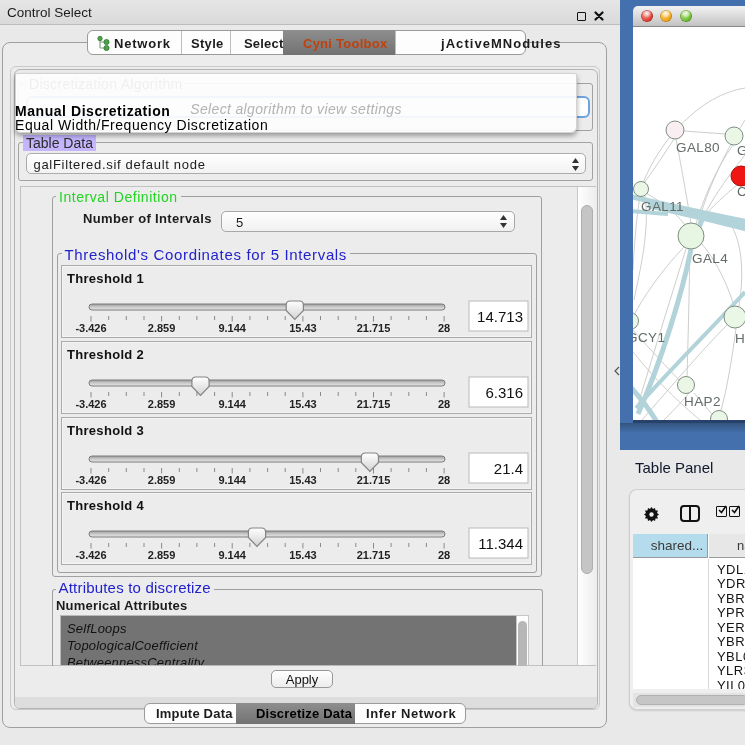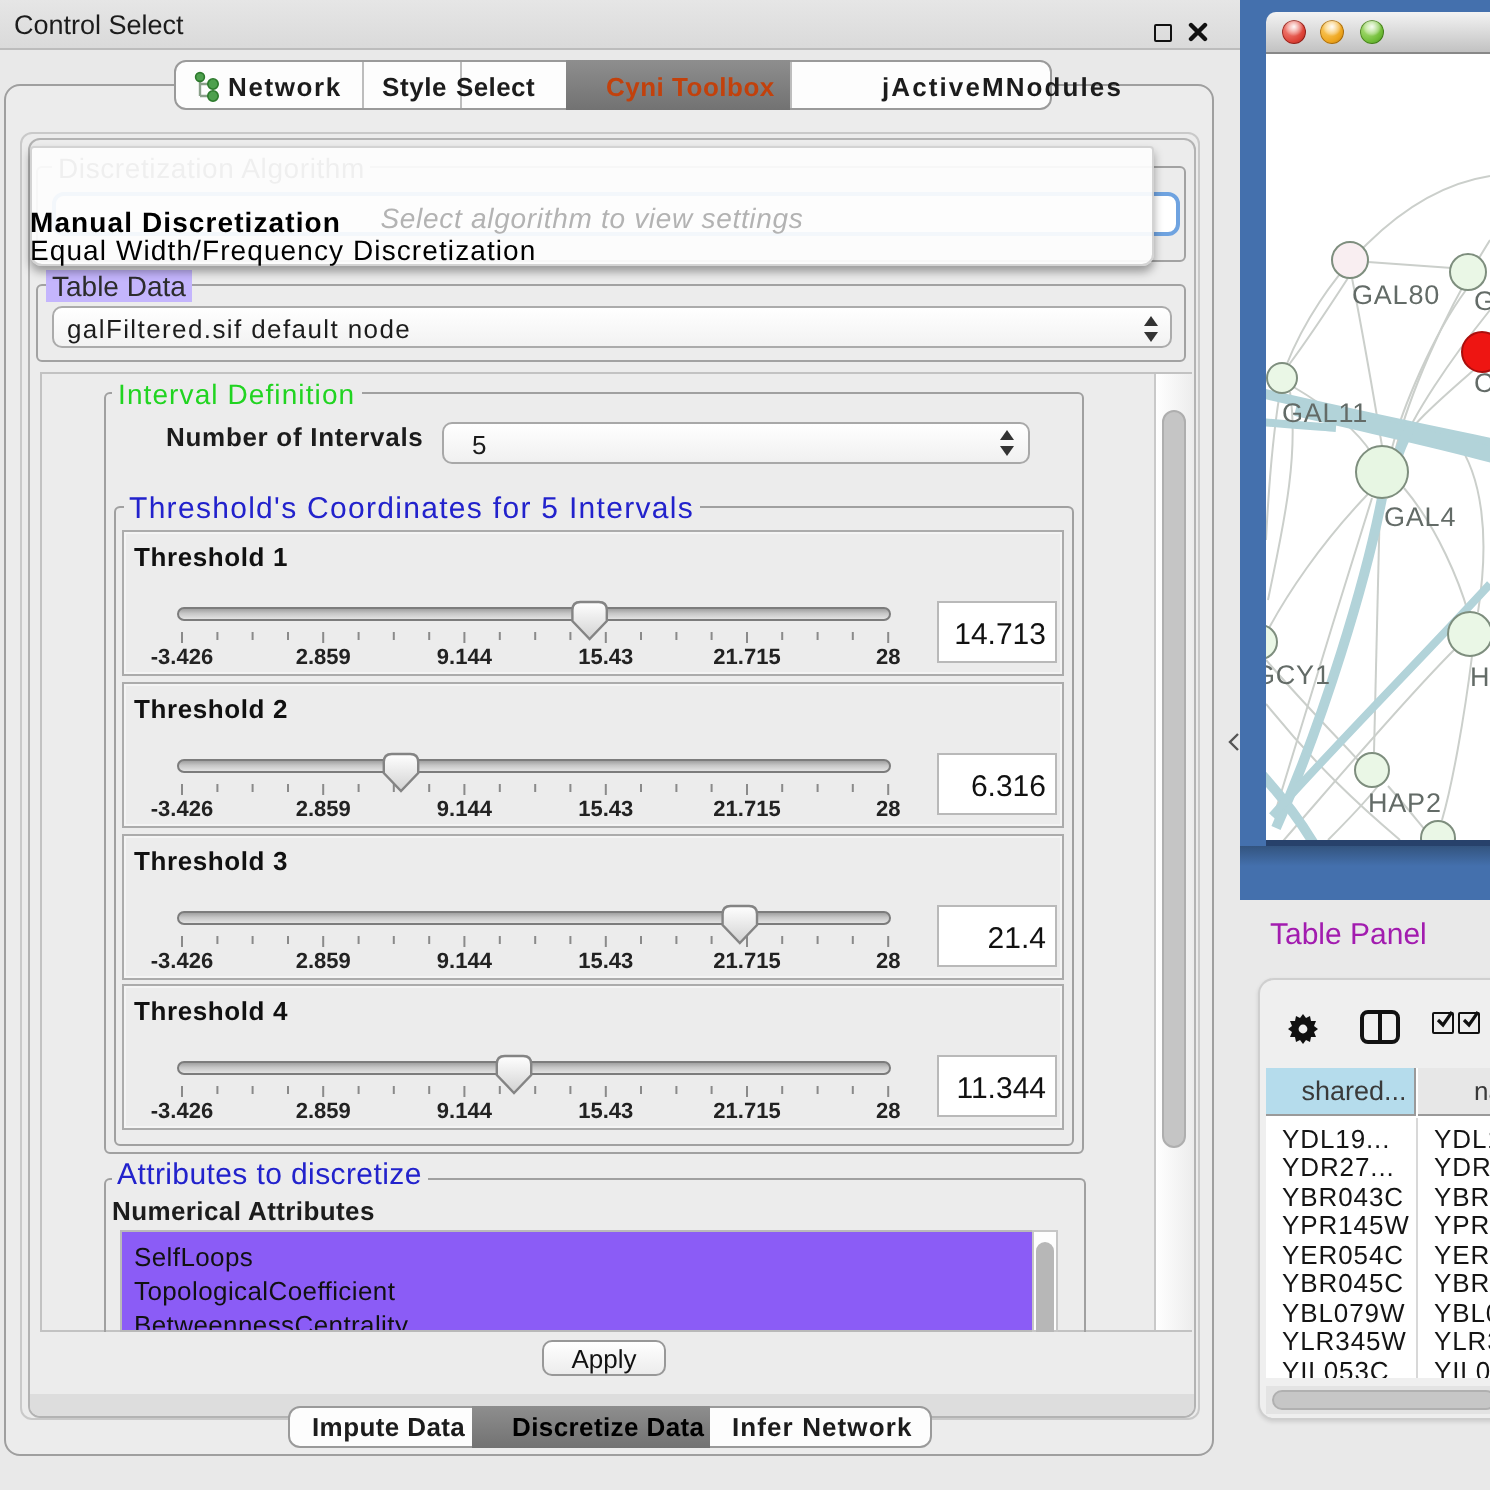--- a/index.html
+++ b/index.html
@@ -33,21 +33,21 @@
 <div class="abs" style="left:283px;top:30px;width:112px;height:25px;background:linear-gradient(#8e8e8e,#727272);"></div>
 <div class="abs" style="left:395px;top:31px;width:1px;height:23px;background:#bdbdbd;"></div>
 <svg class="abs" style="left:96px;top:34px;" width="15" height="17" viewBox="0 0 15 17">
   <path d="M4 5 L4 14 M4 8 L10 8 M4 14 L10 14" stroke="#8aa08a" stroke-width="1.2" fill="none"></path>
   <circle cx="4" cy="4.5" r="2.2" fill="#4ea04e" stroke="#2d7a2d" stroke-width="0.8"></circle>
   <circle cx="10.5" cy="8" r="2.6" fill="#4ea04e" stroke="#2d7a2d" stroke-width="0.8"></circle>
   <circle cx="10.5" cy="14" r="2.6" fill="#4ea04e" stroke="#2d7a2d" stroke-width="0.8"></circle>
 </svg>
 <div class="abs t13" style="left:114px;top:36px;font-weight:600;letter-spacing:0.8px;">Network</div>
 <div class="abs t13" style="left:191px;top:36px;font-weight:600;letter-spacing:0.3px;">Style</div>
-<div class="abs t13" style="left:228px;top:36px;font-weight:600;letter-spacing:0.2px;">Select</div>
+<div class="abs t13" style="left:244px;top:36px;font-weight:600;letter-spacing:0.2px;">Select</div>
 <div class="abs t13" style="left:303px;top:36px;font-weight:600;color:#c2410c;letter-spacing:0.25px;">Cyni Toolbox</div>
 <div class="abs t13" style="left:401px;top:36px;font-weight:600;letter-spacing:1.05px;padding-left:40px;">jActiveMNodules</div>
 
 <div class="abs" style="left:18px;top:83px;width:575px;height:48px;border:1px solid #a2a2a2;border-radius:3px;"></div>
 <div class="abs" style="left:26px;top:76px;background:#ececec;padding:0 3px;font-size:14px;letter-spacing:0.3px;color:#3c3c3c;">Discretization Algorithm</div>
 <div class="abs" style="left:26px;top:96px;width:564px;height:22px;background:#fff;border:2px solid #6fa3e0;border-radius:6px;"></div>
 
 <div class="abs" style="left:18px;top:142px;width:575px;height:39px;border:1px solid #a2a2a2;border-radius:3px;"></div>
 <div class="abs" style="left:23px;top:135px;background:#c4b5fd;padding:0 3px;font-size:14px;color:#2c2c2c;">Table Data</div>
 <div class="abs" style="left:26px;top:153px;width:560px;height:21px;background:linear-gradient(#ffffff,#f2f2f2);border:1px solid #ababab;border-radius:5px;"></div>
@@ -241,21 +241,21 @@
       <text x="383.1" y="67" text-anchor="middle" font-size="11" font-weight="bold" fill="#222">28</text>
     </g>
   <path d="M 187.4 45.5 L 187.4 40 Q 187.4 36 191.4 36 L 200.6 36 Q 204.6 36 204.6 40 L 204.6 45.5 L 196.0 54.5 Z" fill="url(#thm)" stroke="#848484" stroke-width="1.2"></path>
   <rect x="408" y="36" width="59" height="30" fill="#fff" stroke="#b9b9b9" stroke-width="1"></rect>
   <text x="462" y="57" text-anchor="end" font-size="15" fill="#111" font-family="Liberation Sans, sans-serif">11.344</text>
 </svg>
 
 <div class="abs" style="left:52px;top:589px;width:491px;height:77px;border:1px solid #a0a0a0;border-bottom:none;border-radius:3px 3px 0 0;"></div>
 <div class="abs" style="left:55.5px;top:579px;background:#ececec;padding:0 3px;font-size:15px;letter-spacing:0.2px;color:#2222cc;">Attributes to discretize</div>
 <div class="abs t13" style="left:56px;top:598px;font-weight:bold;letter-spacing:0.2px;">Numerical Attributes</div>
-<div class="abs" style="left:60px;top:615px;width:456px;height:51px;background:#8b5cf6;border:1px solid #b9b9b9;border-right:none;overflow:hidden;">
+<div class="abs" style="left:60px;top:615px;width:456px;height:51px;background:#737373;border:1px solid #b9b9b9;border-right:none;overflow:hidden;font-style:italic;">
   <div style="font-size:13px;color:#111;padding-left:6px;line-height:17px;padding-top:4px;letter-spacing:0.2px;">SelfLoops<br>TopologicalCoefficient<br>BetweennessCentrality</div>
 </div>
 <div class="abs" style="left:516px;top:615px;width:13px;height:51px;background:#fdfdfd;border:1px solid #c6c6c6;"></div>
 <div class="abs" style="left:518px;top:621px;width:9px;height:45px;background:#b7b7b7;border-radius:5px 5px 0 0;"></div>
 
 <div class="abs" style="left:271px;top:670px;width:62px;height:18px;background:linear-gradient(#ffffff,#ececec);border:1px solid #989898;border-radius:5px;font-size:13px;text-align:center;line-height:17px;color:#111;">Apply</div>
 
 <div class="abs" style="left:144px;top:703px;width:322px;height:21px;background:#fdfdfd;border:1px solid #9a9a9a;border-radius:6px;"></div>
 <div class="abs" style="left:236px;top:703px;width:119px;height:21px;background:linear-gradient(#8e8e8e,#727272);"></div>
 <div class="abs t13" style="left:156px;top:706px;font-weight:600;letter-spacing:0.2px;">Impute Data</div>
@@ -327,21 +327,21 @@
     <text x="737" y="196">C</text>
     <text x="641" y="211">GAL11</text>
     <text x="692" y="263">GAL4</text>
     <text x="627" y="342">GCY1</text>
     <text x="735" y="343">H</text>
     <text x="684" y="406">HAP2</text>
   </g>
 </svg>
 
 <div class="abs" style="left:620px;top:450px;width:125px;height:295px;background:#e9e9e9;"></div>
-<div class="abs" style="left:635px;top:459px;font-size:15px;color:#a21caf;text-align:right;">Table Panel</div>
+<div class="abs" style="left:635px;top:459px;font-size:15px;color:#0f172a;text-align:right;">Table Panel</div>
 <div class="abs" style="left:629px;top:489px;width:120px;height:221px;background:#efefef;border:1px solid #cfcfcf;border-right:none;border-radius:8px 0 0 8px;box-shadow:0 1px 2px rgba(0,0,0,0.12);"></div>
 
 <svg class="abs" style="left:644px;top:507px;" width="15" height="15" viewBox="0 0 15 15">
   <path fill="#111" d="M7.5 0 L9 2 L11 1 L11.5 3.5 L14 3.5 L13 6 L15 7.5 L13 9 L14 11.5 L11.5 11.5 L11 14 L9 13 L7.5 15 L6 13 L4 14 L3.5 11.5 L1 11.5 L2 9 L0 7.5 L2 6 L1 3.5 L3.5 3.5 L4 1 L6 2 Z"></path>
   <circle cx="7.5" cy="7.5" r="2.2" fill="#efefef"></circle>
 </svg>
 
 <div class="abs" style="left:680px;top:505px;width:20px;height:17px;border:2.4px solid #111;border-radius:4px;"></div>
 <div class="abs" style="left:689px;top:506px;width:2.4px;height:15px;background:#111;"></div>
 
@@ -350,19 +350,18 @@
     <path d="M2 6 L4.5 8.5 L9 2" stroke="#111" stroke-width="1.6" fill="none"></path>
   </svg>
 <div class="abs" style="left:729px;top:506px;width:11px;height:11px;border:1.6px solid #111;border-radius:1px;"></div>
 <svg class="abs" style="left:730px;top:504px;" width="11" height="11" viewBox="0 0 11 11">
     <path d="M2 6 L4.5 8.5 L9 2" stroke="#111" stroke-width="1.6" fill="none"></path>
   </svg>
 
 <div class="abs" style="left:633px;top:534px;width:112px;height:155px;background:#fff;overflow:hidden;">
   <div style="position:absolute;left:0;top:0;width:75px;height:24px;background:#b5dcec;border-bottom:1px solid #9a9a9a;border-right:1px solid #9a9a9a;font-size:13.5px;color:#3a3a3a;text-align:center;line-height:24px;text-indent:14px;">shared...</div>
   <div style="position:absolute;left:76px;top:0;width:36px;height:24px;background:#e7e7e7;border-bottom:1px solid #9a9a9a;font-size:13px;color:#3a3a3a;padding-left:28px;line-height:24px;">na</div>
-  <div style="position:absolute;left:8px;top:29px;font-size:13px;line-height:14.45px;color:#141414;letter-spacing:0.45px;">YDL19...<br>YDR27...<br>YBR043C<br>YPR145W<br>YER054C<br>YBR045C<br>YBL079W<br>YLR345W<br>YIL053C</div>
   <div style="position:absolute;left:84px;top:29px;font-size:13px;line-height:14.45px;color:#141414;letter-spacing:0.45px;">YDL1<br>YDR2<br>YBR0<br>YPR1<br>YER0<br>YBR0<br>YBL0<br>YLR3<br>YIL0</div>
   <div style="position:absolute;left:75px;top:25px;width:1px;height:130px;background:#d8d8d8;"></div>
 </div>
 
 <div class="abs" style="left:633px;top:693px;width:112px;height:14px;background:#e3e3e3;"></div>
 <div class="abs" style="left:636px;top:695px;width:112px;height:10px;background:#c6c6c6;border:1px solid #b0b0b0;border-radius:5px;"></div>
 
 </body></html>

